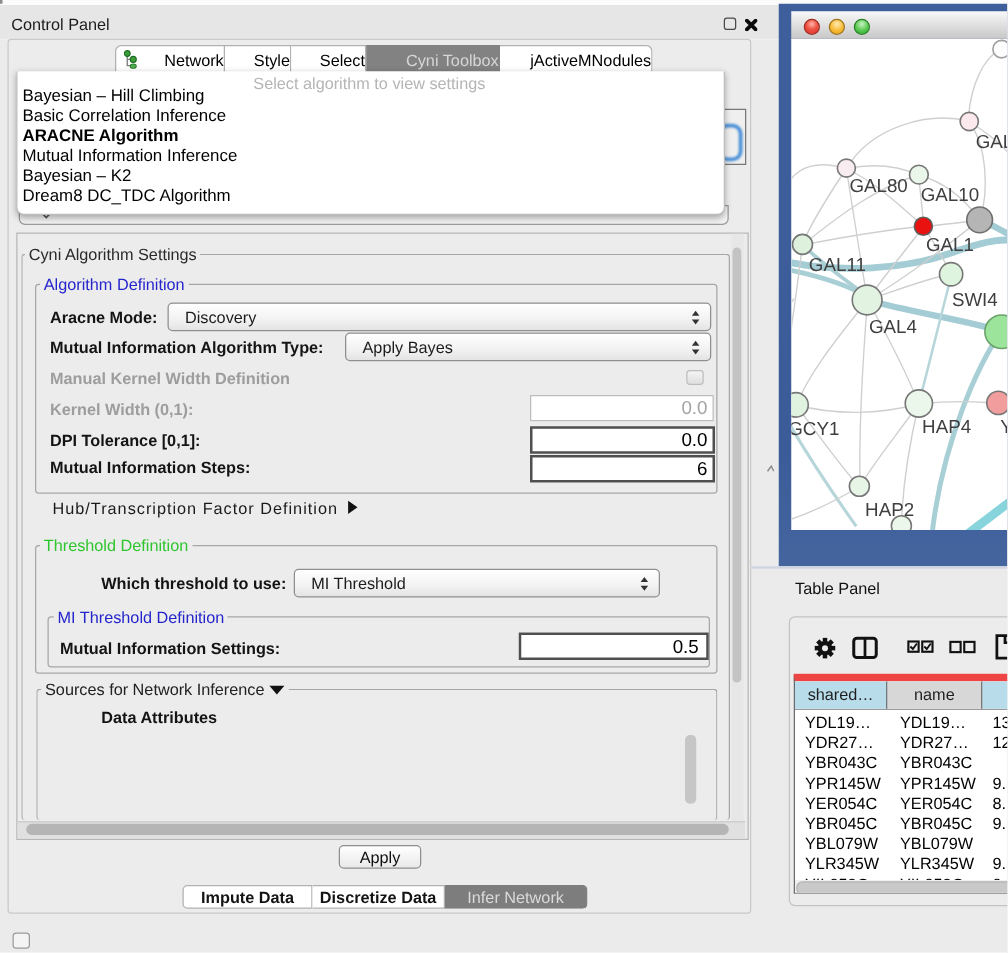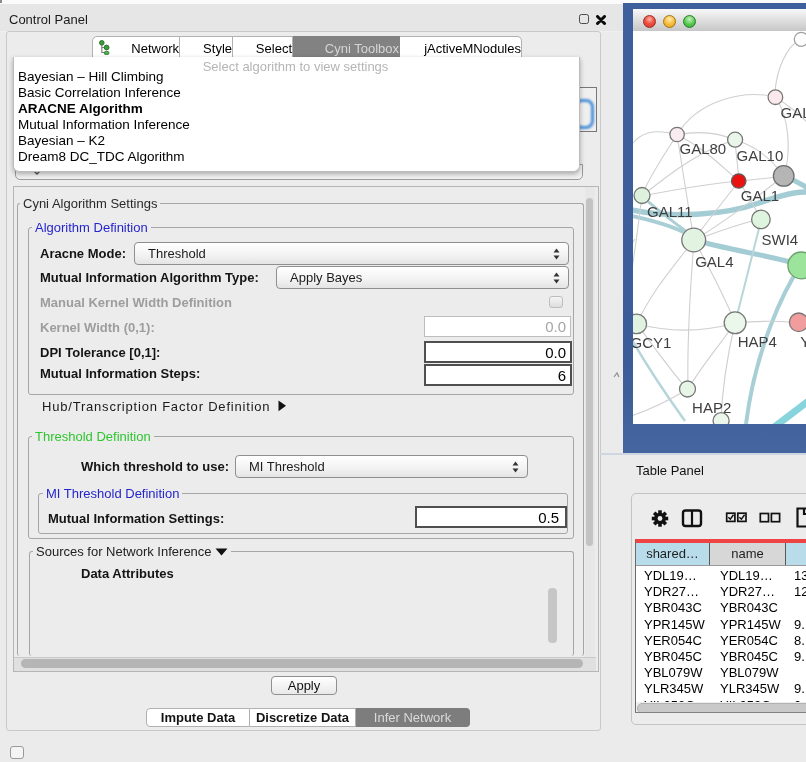--- a/index.html
+++ b/index.html
@@ -64,21 +64,21 @@
   <div class="glbl" style="left:20px;top:196px;color:#2a2a2a;">Cyni Algorithm Settings</div>
 
   <div class="abs" style="left:14px;top:657px;width:582px;height:13px;background:#e0e0e0;border-top:1px solid #c9c9c9;"></div>
   <div class="abs" style="left:21px;top:659px;width:562px;height:9px;background:#b5b5b5;border-radius:5px;"></div>
 
   <div class="gbox" style="left:28px;top:227px;width:544px;height:166px;"></div>
   <div class="glbl" style="left:32px;top:220px;color:#2525cd;">Algorithm Definition</div>
 
   <div class="lbl" style="left:40px;top:246px;">Aracne Mode:</div>
   <div class="combo" style="left:134px;top:242px;width:433px;height:21px;">
-      <span>Threshold</span>
+      <span>Discovery</span>
     <svg class="carets" width="9" height="13" viewBox="0 0 9 13">
         <path d="M4.5 1 L7.5 5 L1.5 5 Z" fill="#333"></path>
         <path d="M4.5 12 L7.5 8 L1.5 8 Z" fill="#333"></path>
       </svg>
     </div>
 
   <div class="lbl" style="left:40px;top:270px;">Mutual Information Algorithm Type:</div>
   <div class="combo" style="left:276px;top:266px;width:291px;height:21px;">
       <span>Apply Bayes</span>
     <svg class="carets" width="9" height="13" viewBox="0 0 9 13">
@@ -279,21 +279,21 @@
         <rect x="140.4" y="15.5" width="8.2" height="8.2"></rect>
       </g>
 
       <g stroke="#111" fill="none" stroke-width="2.2">
         <path d="M 166.5 10.5 L 166.5 28.5 L 180 28.5 L 180 10.5 Z"></path>
         <path d="M 173 10.5 L 173 16 L 180 16"></path>
       </g>
     </g>
   </svg>
 
-  <div class="abs" style="left:635px;top:539px;width:171px;height:169px;background:#fff;border-top:4px solid #ef4444;border-left:1px solid #6a6a6a;border-bottom:1px solid #808080;overflow:hidden;">
+  <div class="abs" style="left:635px;top:539px;width:171px;height:169px;background:#fff;border-top:6px solid #ef4444;border-left:1px solid #6a6a6a;border-bottom:1px solid #808080;overflow:hidden;">
     <div style="position:absolute;left:0;top:0;height:22px;width:300px;border-bottom:1px solid #9a9a9a;">
       <div style="position:absolute;left:0;top:0;width:73px;height:22px;background:#b9dcea;border-right:1px solid #585858;text-align:center;line-height:22px;color:#1f1f1f;">shared…</div>
       <div style="position:absolute;left:74px;top:0;width:75px;height:22px;background:#d7d7d7;border-right:1px solid #585858;text-align:center;line-height:22px;color:#1f1f1f;">name</div>
       <div style="position:absolute;left:150px;top:0;width:150px;height:22px;background:#b9dcea;"></div>
     </div>
     <div class="trow" style="top:24px;">
         <span style="left:8px;">YDL19…</span>
         <span style="left:84px;">YDL19…</span>
         <span style="left:158px;">13</span>
       </div>

